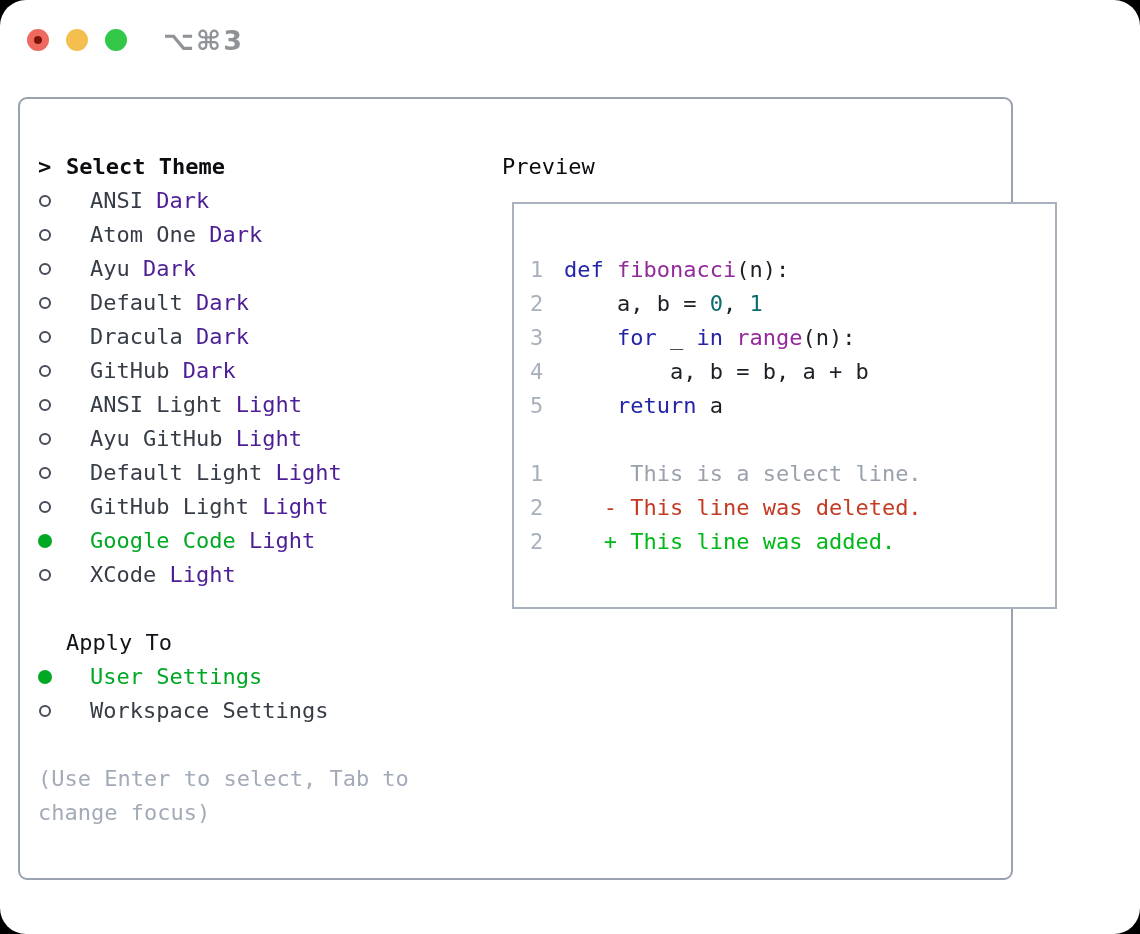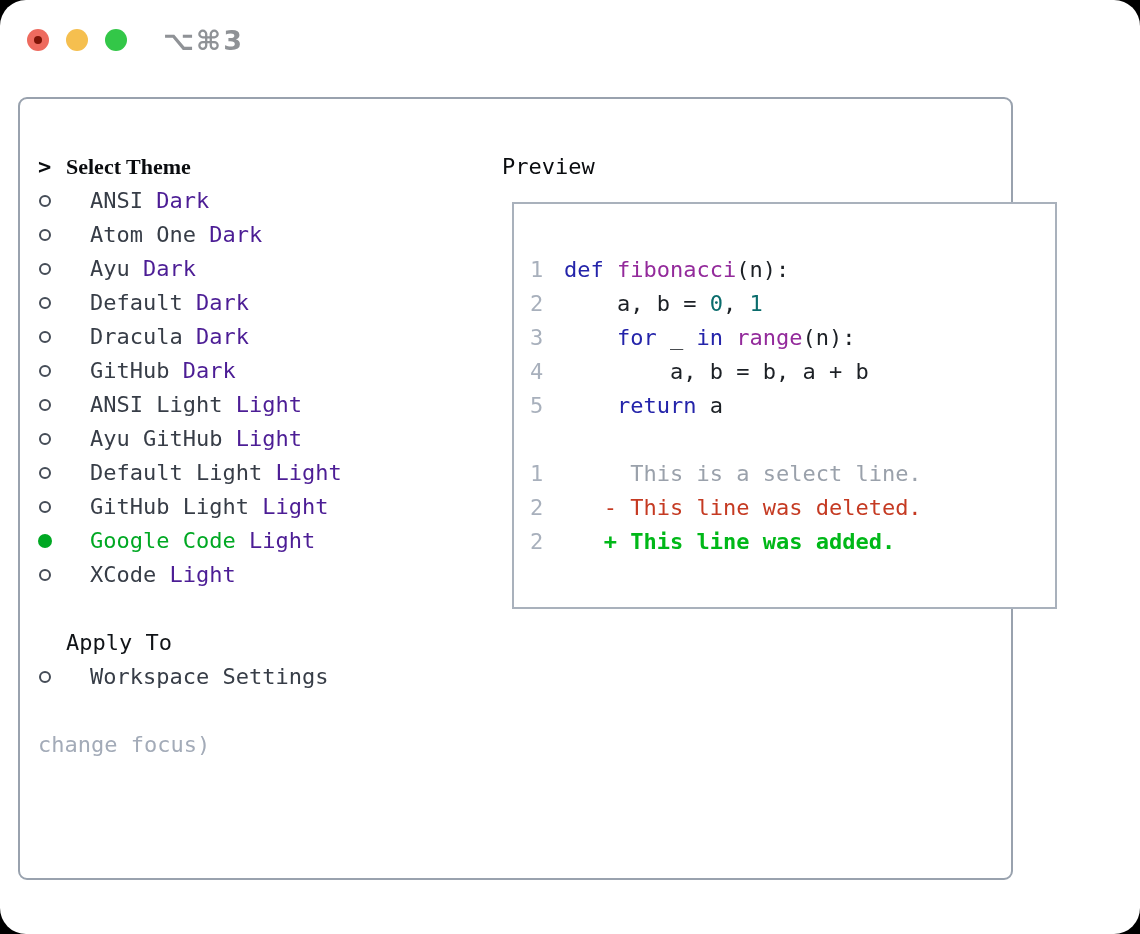--- a/index.html
+++ b/index.html
@@ -50,42 +50,42 @@
   .marker{
     display:inline-flex;width:28px;height:34px;flex:0 0 28px;
     align-items:center;justify-content:flex-start;
   }
   .circle{
     width:12px;height:12px;border-radius:50%;
     border:2px solid #454c57;box-sizing:border-box;margin-left:1px;
   }
   .circle.filled{border:none;width:14px;height:14px;background:#00a823;margin-left:0;}
   .cursor-ch{font-weight:bold;color:#0a0c0f;font-size:22px;}
-  .hdr{font-weight:bold;color:#0a0c0f;font-family:Liberation Serif, serif;}
+  .hdr{font-weight:bold;color:#0a0c0f;}
   .item-name{color:#373d47;margin-left:24px;}
   .item-name.selected{color:#00a823;}
   .variant{color:#4c1d95;}
   .subhdr{color:#101317;}
   .help{color:#a3abb8;}
   
   .preview-title{position:absolute;left:482px;top:51px;font-weight:normal;color:#0a0c0f;}
   .preview-box{
     position:absolute;left:492px;top:103px;
     width:545px;height:407px;
     border:2px solid #a9b1bc;background:#fff;box-sizing:border-box;
     padding:49px 0 0 16px;overflow:hidden;
   }
   .ln{display:inline-block;width:34px;color:#a8b0bc;}
   .seg-kw{color:#2424aa;}
   .seg-fn{color:#932a9b;}
   .seg-lit{color:#0a6c6c;}
   .seg-pl{color:#1c2025;}
   .seg-ctx{color:#9aa1ab;}
   .seg-del{color:#c53a22;margin-top:12px;}
-  .seg-add{color:#00b818;font-weight:bold;}
+  .seg-add{color:#00b818;}
 </style>
 </head>
 <body>
 
 <div class="window">
 
   <div class="titlebar">
     <div class="lights">
       <div class="light red"></div>
       <div class="light yellow"></div>
@@ -118,25 +118,27 @@
         </div>
 
       <div class="row"> </div>
 
       <div class="row list-row">
         <span class="marker"></span>
         <span class="subhdr">Apply To</span>
       </div>
 
       <div id="apply-list">
+          <div class="row list-row"><span class="marker"><span class="circle filled"></span></span><span class="item-name selected">User Settings</span></div>
           <div class="row list-row"><span class="marker"><span class="circle"></span></span><span class="item-name">Workspace Settings</span></div>
         </div>
 
       <div class="row"> </div>
 
+      <div class="row help">(Use Enter to select, Tab to</div>
       <div class="row help">change focus)</div>
     </div>
 
     <div class="row preview-title">Preview</div>
 
     <div class="preview-box">
       <div id="preview-lines">
           <div class="row"><span class="ln">1</span><span class="seg-kw">def </span><span class="seg-fn">fibonacci</span><span class="seg-pl">(n):</span></div>
           <div class="row"><span class="ln">2</span><span class="seg-pl">    a, b = </span><span class="seg-lit">0</span><span class="seg-pl">, </span><span class="seg-lit">1</span></div>
           <div class="row"><span class="ln">3</span><span class="seg-pl">    </span><span class="seg-kw">for</span><span class="seg-pl"> _ </span><span class="seg-kw">in</span><span class="seg-pl"> </span><span class="seg-fn">range</span><span class="seg-pl">(n):</span></div>

